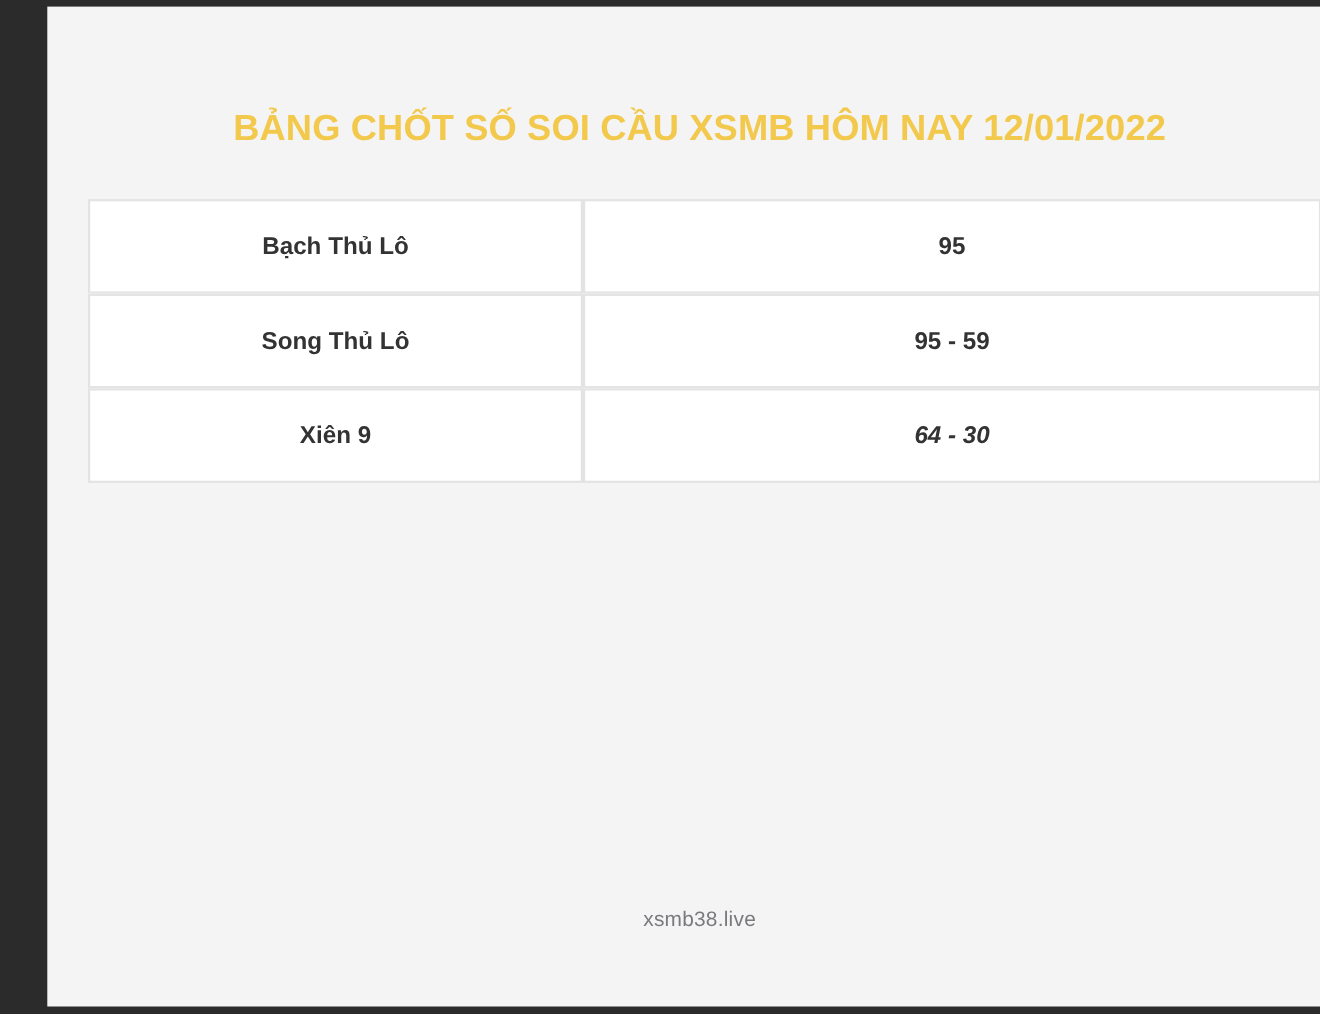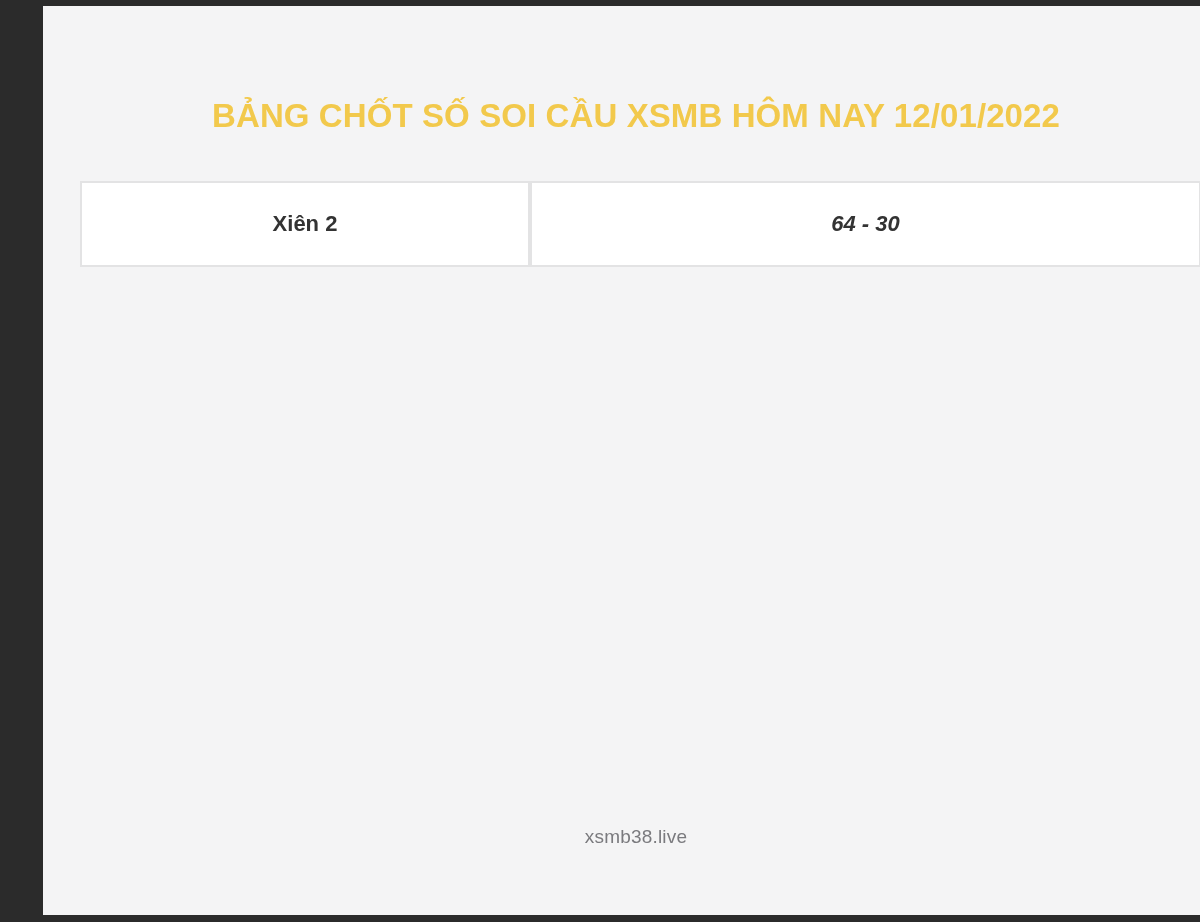--- a/index.html
+++ b/index.html
@@ -105,21 +105,29 @@
 <body>
 
 <div id="viewport-frame">
   <div id="page">
 
     <div id="page-title">BẢNG CHỐT SỐ SOI CẦU XSMB HÔM NAY 12/01/2022</div>
 
     <table id="result-table">
       <tbody id="result-table-body">
           <tr>
-            <td class="label-cell">Xiên 2</td>
+            <td class="label-cell">Bạch Thủ Lô</td>
+            <td class="value-cell highlight">95</td>
+          </tr>
+          <tr>
+            <td class="label-cell">Song Thủ Lô</td>
+            <td class="value-cell highlight">95 - 59</td>
+          </tr>
+          <tr>
+            <td class="label-cell">Xiên 9</td>
             <td class="value-cell plain">64 - 30</td>
           </tr>
         </tbody>
     </table>
 
     <div id="site-footer">xsmb38.live</div>
 
   </div>
 </div>
 

